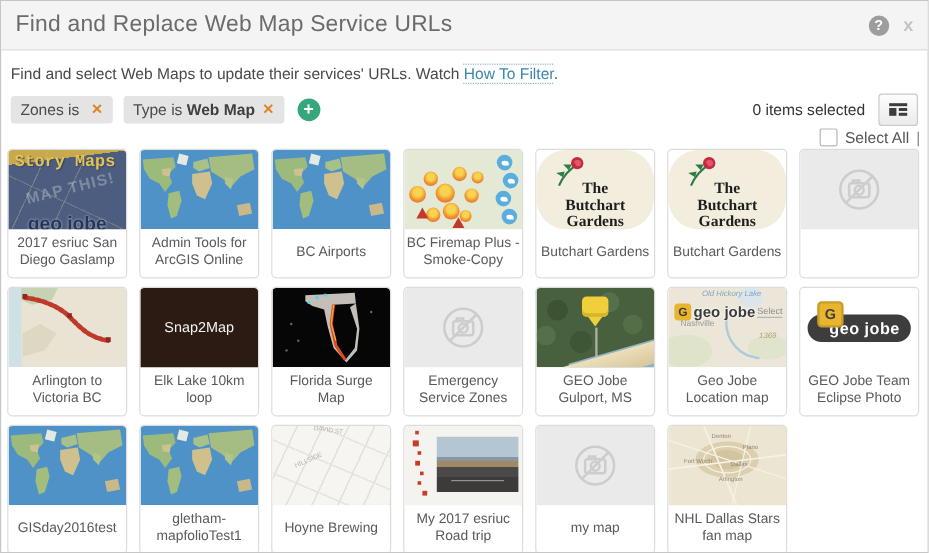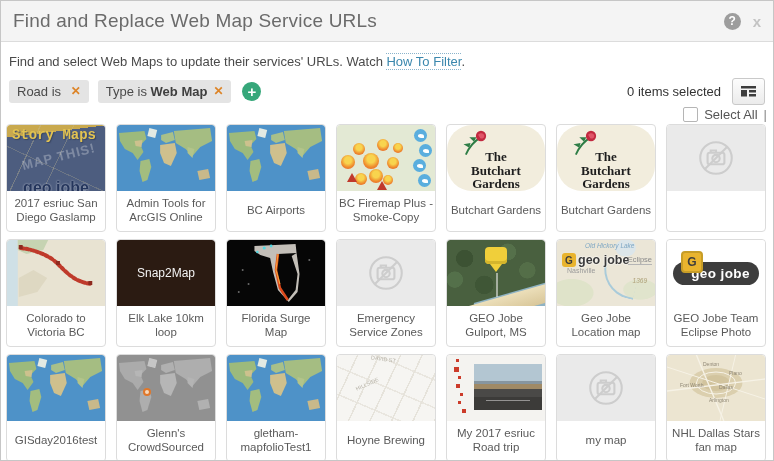--- a/index.html
+++ b/index.html
@@ -156,21 +156,21 @@
 
   <div class="dlg-header">
     <div class="dlg-title">Find and Replace Web Map Service URLs</div>
     <div class="help-btn">?</div>
     <div class="close-btn">x</div>
   </div>
 
   <div class="intro"><span>Find and select Web Maps to update their services' URLs. Watch </span><a>How To Filter</a><span>.</span></div>
 
   <div class="filter-row">
-    <span class="chip"><span>Road is </span><span class="chip-x">✕</span></span>
+    <span class="chip"><span>Zones is </span><span class="chip-x">✕</span></span>
     <span class="chip"><span>Type is </span><b>Web Map</b><span class="chip-x">✕</span></span>
     <span class="add-btn">+</span>
     <span class="spacer"></span>
     <span class="count">0 items selected</span>
     <span class="view-btn">
         <span class="list-icon"></span>
       </span>
   </div>
 
   <div class="selectall-row">
@@ -264,21 +264,21 @@
           <rect width="100" height="66" fill="#e8e3d2"></rect>
           <rect width="11" height="66" fill="#cfe0e6"></rect>
           <path d="M11 0 L42 0 L37 10 L20 14 L11 10 Z" fill="#c6d3b2"></path>
           <path d="M12 38 L27 30 L41 38 L31 52 L12 57 Z" fill="#ded8c2"></path>
           <path d="M14 8 C30 10 44 16 52 24 C62 34 70 42 86 44" fill="none" stroke="#bf3a2b" stroke-width="4" stroke-dasharray="3 2.2" stroke-linecap="round"></path>
           <rect x="12" y="5" width="4" height="4" fill="#8e2a1f"></rect>
           <rect x="50" y="21" width="4" height="4" fill="#8e2a1f"></rect>
           <rect x="83" y="41" width="4" height="4" fill="#8e2a1f"></rect>
         </svg>
       </div>
-      <div class="caption">Colorado to Victoria BC</div>
+      <div class="caption">Arlington to Victoria BC</div>
     </div>
 
     <div class="card">
       <div class="thumb t-snap">
           <span class="snap-text">Snap2Map</span>
         </div>
       <div class="caption">Elk Lake 10km loop</div>
     </div>
 
     <div class="card">
@@ -320,21 +320,21 @@
     </div>
 
     <div class="card">
       <div class="thumb t-geoloc">
         <div class="river"></div>
         <span class="lb lb-hickory">Old Hickory Lake</span>
         <div class="gl-row">
           <span class="gj-cube-sm">G</span>
           <span class="gl-text">geo jobe</span>
         </div>
-        <span class="lb lb-lebanon">Eclipse</span>
+        <span class="lb lb-lebanon">Select</span>
         <span class="lb lb-nashville">Nashville</span>
         <span class="lb lb-1369">1369</span>
       </div>
       <div class="caption">Geo Jobe Location map</div>
     </div>
 
     <div class="card">
       <div class="thumb t-eclipse">
         <span class="gj-pill">geo jobe</span>
         <span class="gj-cube" style="position:absolute;left:14px;top:22px">G</span>
@@ -344,29 +344,20 @@
 
     <div class="card">
       <div class="thumb">
           <svg class="wmap" viewBox="0 0 100 66" preserveAspectRatio="none">
             <use href="#wm"></use>
           </svg>
         </div>
       <div class="caption">GISday2016test</div>
     </div>
 
-    <div class="card">
-      <div class="thumb t-crowd">
-        <svg class="wmap" viewBox="0 0 100 66" preserveAspectRatio="none">
-            <use href="#wm"></use>
-          </svg>
-        <span class="cs-marker"></span>
-      </div>
-      <div class="caption">Glenn's CrowdSourced</div>
-    </div>
 
     <div class="card">
       <div class="thumb">
           <svg class="wmap" viewBox="0 0 100 66" preserveAspectRatio="none">
             <use href="#wm"></use>
           </svg>
         </div>
       <div class="caption">gletham-mapfolioTest1</div>
     </div>
 

